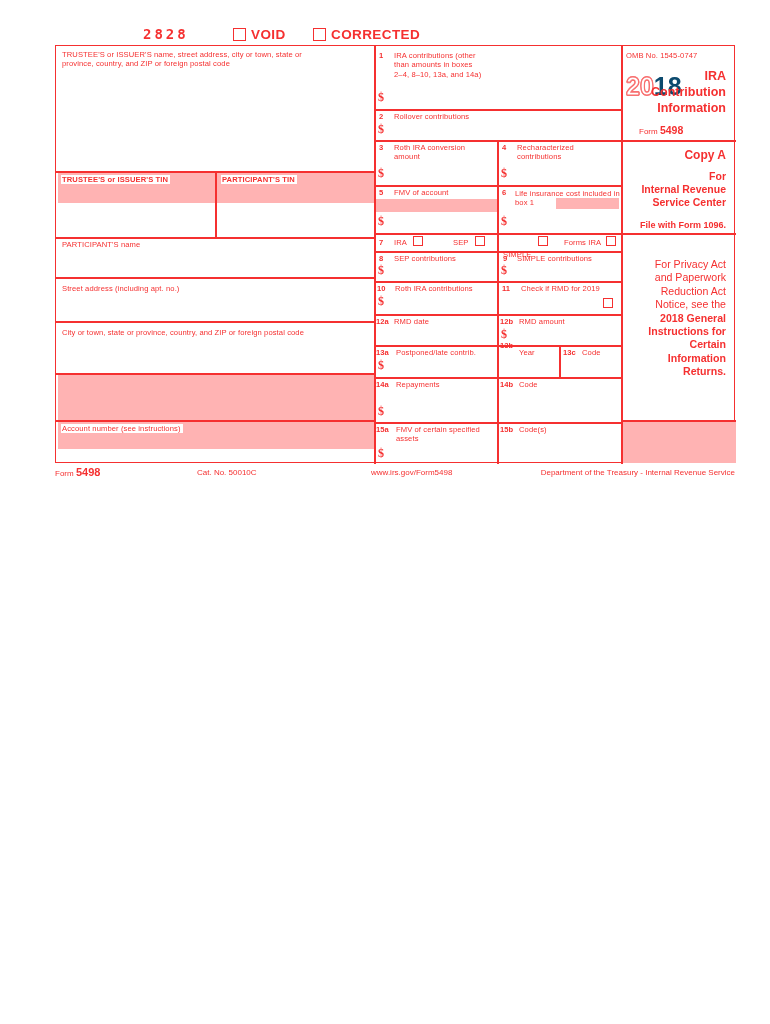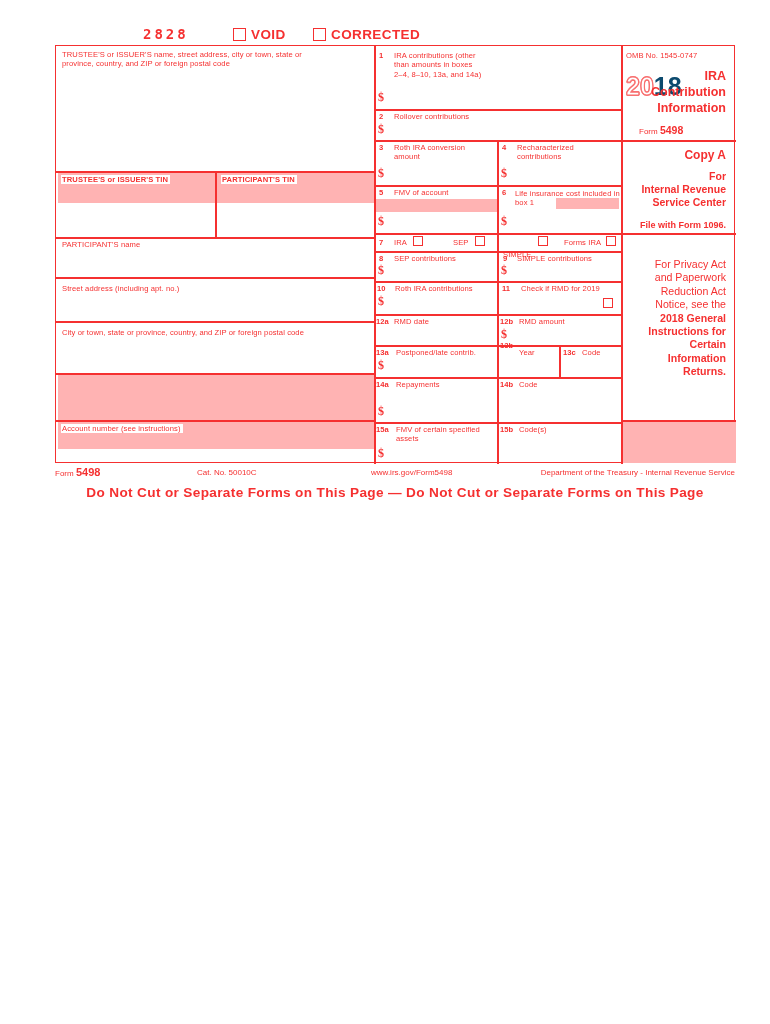--- a/index.html
+++ b/index.html
@@ -310,15 +310,14 @@
 
   </div>
 
   <div id="footer">
     <div id="f-form"><span>Form</span> <b>5498</b></div>
     <div id="f-cat">Cat. No. 50010C</div>
     <div id="f-url">www.irs.gov/Form5498</div>
     <div id="f-dept">Department of the Treasury - Internal Revenue Service</div>
   </div>
 
-  <div id="donotcut">Do Not Cut or Separate Forms on This Page — Do Not Cut or Separate Forms on This Page</div>
 
 </div>
 
 </body></html>

